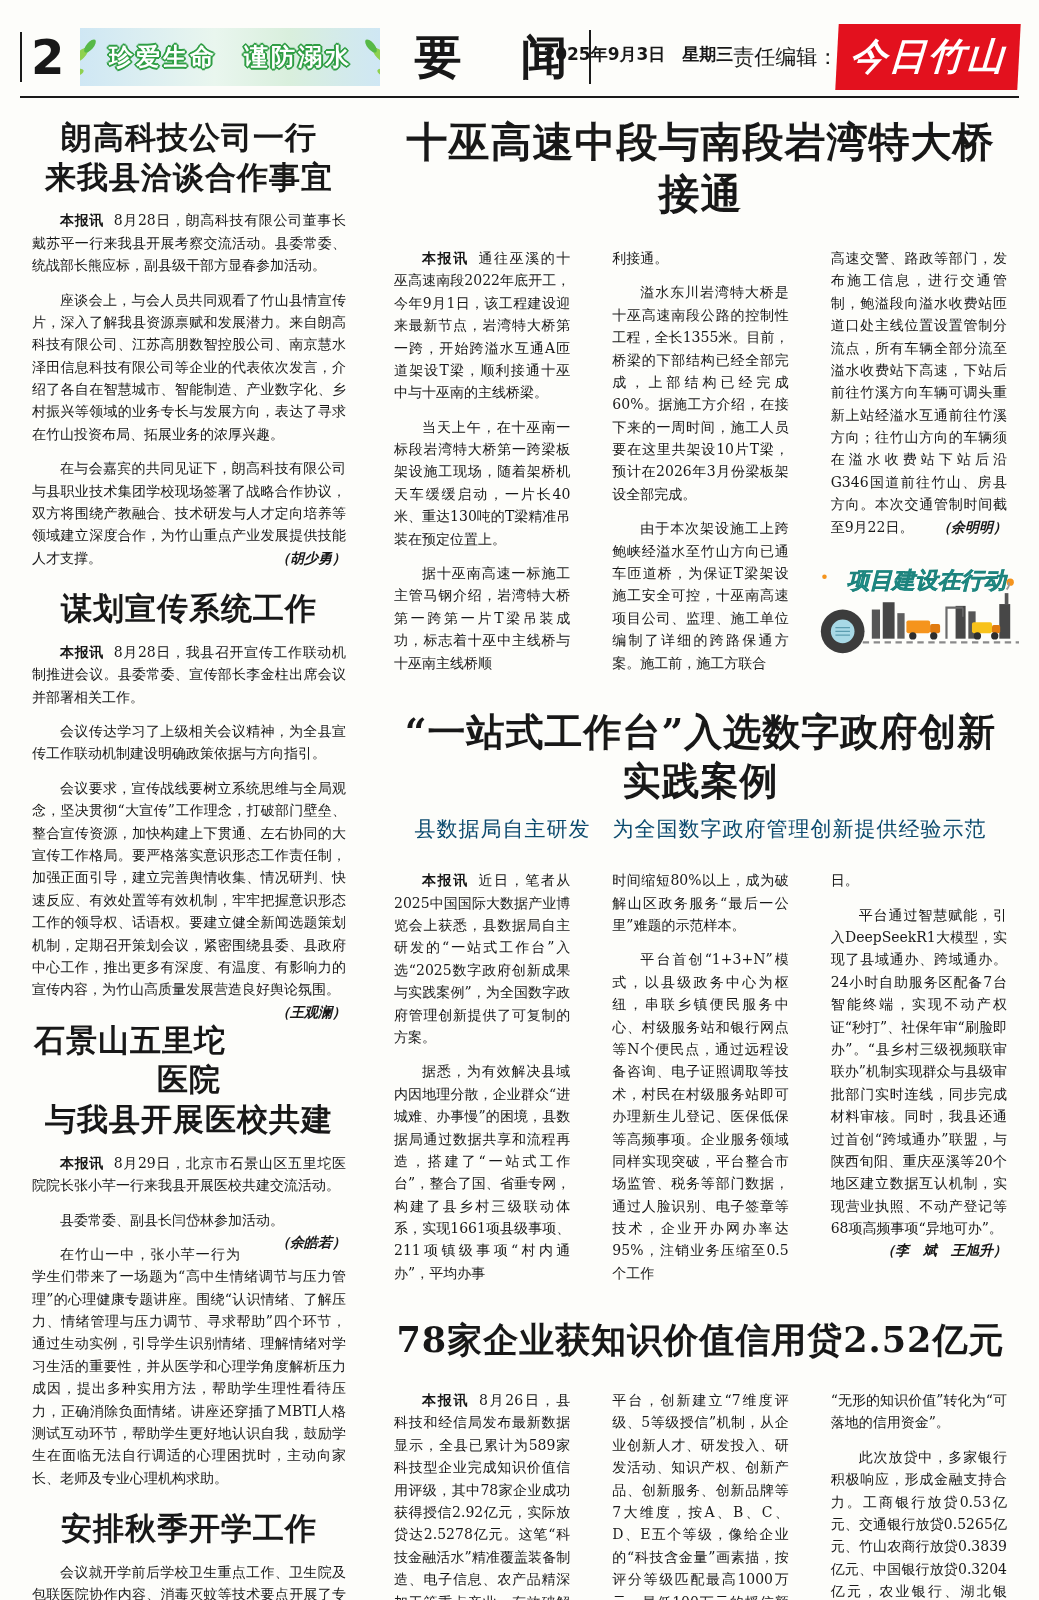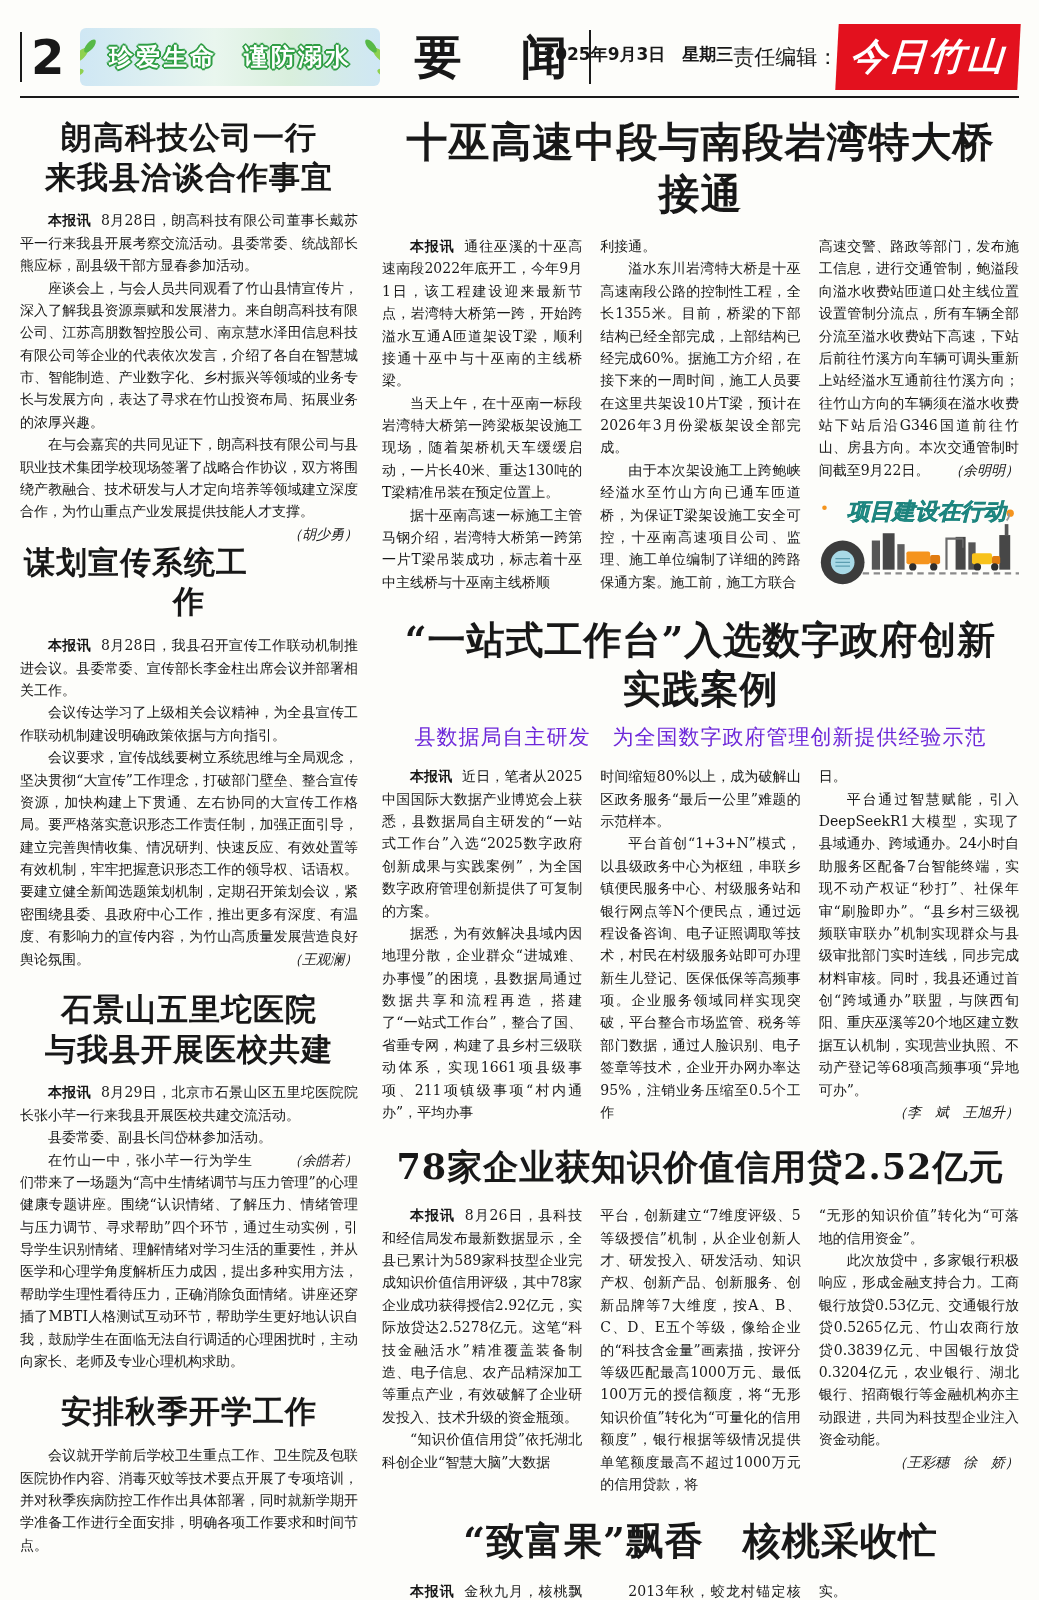--- a/index.html
+++ b/index.html
@@ -17,21 +17,21 @@
 
   
   .masthead-bar { display:flex; align-items:center; height:74px; border-bottom:2.5px solid #1a1a1a; padding-bottom:6px; }
   .pagenum-wrap { display:flex; align-items:center; flex:none; }
   .pagenum-rule { width:2px; height:50px; background:#1a1a1a; margin-right:9px; }
   .page-number { font-family:"DejaVu Sans","Liberation Sans",sans-serif; font-weight:bold; font-size:48px; line-height:1; }
 
   .psa-banner {
     position:relative; flex:none; width:300px; height:58px; margin:0 12px 0 16px;
     background: linear-gradient(90deg,#cfe7f4 0%, #e9f6ee 45%, #d9efdd 70%, #cfe7f4 100%);
-    display:flex; align-items:center; justify-content:center; overflow:hidden;border-radius:6px;
+    display:flex; align-items:center; justify-content:center; overflow:hidden;
   }
   .psa-text {
     font-family:"DejaVu Sans","Liberation Sans",sans-serif;
     font-weight:bold; font-size:24px; letter-spacing:3px; color:#ffffff;
     text-shadow: -2px 0 #2f9e44, 2px 0 #2f9e44, 0 -2px #2f9e44, 0 2px #2f9e44,
                  -1px -1px #2f9e44, 1px 1px #2f9e44, 1px -1px #2f9e44, -1px 1px #2f9e44;
     white-space:nowrap; z-index:2;
   }
   .leafcluster { flex:none; z-index:1; }
 
@@ -53,31 +53,31 @@
   
   .main { display:flex; gap:24px; padding-top:14px; }
   .left-col { flex:none; width:338px; }
   .right-col { flex:1; min-width:0; }
 
   
   .headline { font-weight:900; text-align:center; line-height:1.28; white-space:pre-line; letter-spacing:1px; }
   .l-article { margin-bottom:20px; }
   .l-article .headline { font-size:31px; margin:6px 0 12px; }
 
-  .body p { margin:0; text-indent:2em; font-size:14px; line-height:1.6; text-align:justify; }
+  .body p { margin:12px; text-indent:2em; font-size:14px; line-height:1.6; text-align:justify; }
   .body p.cont { text-indent:0; }
   .lead { font-weight:bold; margin-right:0.7em; }
-  .byline { float:right; font-style:italic; white-space:nowrap; padding-left:8px; }
+  .byline { float:right; font-style:italic; white-space:nowrap; padding-left:8px;font-weight:bold; }
 
   .r-article { margin-bottom:22px; }
   .r-article .headline { margin:4px 14px 14px; }
   .hl-xl { font-size:41px; }
   .hl-lg { font-size:38px; }
   .hl-md { font-size:35px; }
-  .subhead { text-align:center; font-size:21px; color:#6d28d9; margin:-4px 0 14px; letter-spacing:1px; }
+  .subhead { text-align:center; font-size:21px; color:#0c4a6e; margin:-4px 0 14px; letter-spacing:1px; }
 
   .cols { display:flex; gap:18px; }
   .col { flex:1; min-width:0; }
 
   .promo-graphic { margin-top:14px; width:100%; }
 
   
   .promo-caption { font-family:"DejaVu Serif","Liberation Serif",serif; font-weight:bold; font-style:italic; }
 </style>
 </head>

